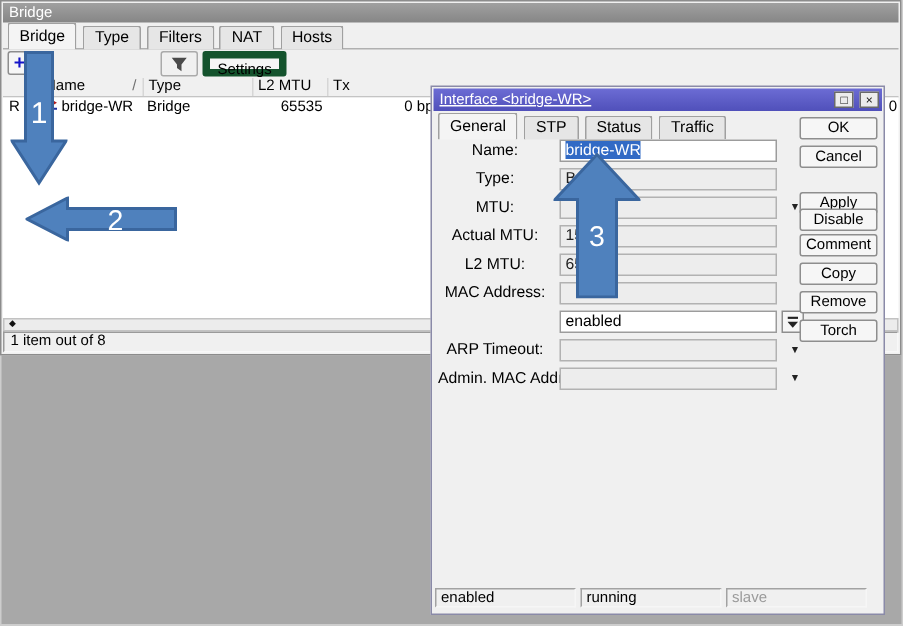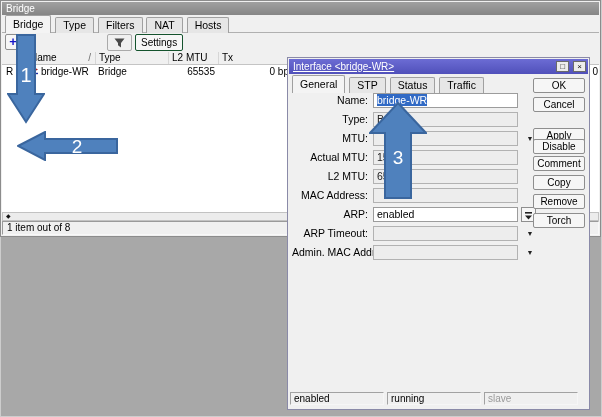--- a/index.html
+++ b/index.html
@@ -28,21 +28,21 @@
     border:1px solid #a0a0a0; border-bottom:none; border-radius:2px 2px 0 0;
     background:#e6e6e6; margin-right:1px; margin-top:1px; vertical-align:bottom;
   }
   .tab.active { background:#f4f4f4; height:18px; line-height:17px; margin-top:0; position:relative; z-index:2; }
   .btn-add { position:absolute; left:4px; top:33px; width:16px; height:16px;
     background:#f6f6f6; border:1px solid #8e8e8e; border-radius:2px;
     color:#1414c8; font-weight:bold; font-size:13px; line-height:13px; text-align:center; }
   .btn-filter { position:absolute; left:106px; top:33px; width:25px; height:17px;
     background:#f0f0f0; border:1px solid #aaa; border-radius:2px; text-align:center; padding-top:3px; }
   .btn-settings { position:absolute; left:134px; top:33px; height:17px;
-    background:#f6f6f6; border:1px solid #14532d; border-radius:2px;
+    background:#f6f6f6; border:5px solid #14532d; border-radius:2px;
     font-size:10px; line-height:15px; padding:0 5px; }
   .tbl-header { position:absolute; left:1px; top:51px; right:1px; height:13px;
     background:#f0f0f0; border-bottom:1px solid #c4c4c4; font-size:10px; }
   .tbl-header > div { position:absolute; top:0; height:12px; line-height:12px; overflow:hidden; white-space:nowrap; }
   .hc { border-left:1px solid #d6d6d6; padding-left:3px; }
   .h-flag { left:0; width:24px; }
   .h-name { left:24px; width:69px; }
   .h-type { left:93px; width:77px; }
   .h-l2mtu { left:166px; width:46px; }
   .h-tx { left:216px; right:0; }
@@ -66,21 +66,21 @@
   .dialog { position:absolute; left:287px; top:57px; width:303px; height:353px;
     background:#f0f0f0; border:1px solid #8a8aa8; z-index:10; }
   .dlg-title { position:absolute; left:1px; top:1px; right:1px; height:15px;
     background:linear-gradient(#6c6cd4,#5050ba); color:#fff; font-size:10px;
     line-height:15px; padding-left:4px;text-decoration:underline; }
   .dlg-tbtns { position:absolute; right:2px; top:2px; }
   .tb-btn { display:inline-block; width:13px; height:11px; background:#ececec;
     border:1px solid #6a6a6a; font-size:8px; line-height:9px; text-align:center;
     color:#111; margin-left:1px; vertical-align:top; }
   .dlg-tabs { position:absolute; left:4px; top:17px; height:17px; }
-  .fld-label { position:absolute; left:4px; width:76px; height:15px; text-align:right; line-height:14px; white-space:nowrap; }
+  .fld-label { position:absolute; left:4px; width:76px; height:15px; text-align:center; line-height:14px; white-space:nowrap; }
   .fld { position:absolute; left:85px; width:145px; height:15px; line-height:13px;
     padding:0 3px; border:1px solid #9c9c9c; background:#fff; overflow:hidden; white-space:nowrap; }
   .fld.dis { background:#ededed; border-color:#b2b2b2; color:#222; }
   .dd-arrow { position:absolute; left:236px; width:12px; height:15px;
     font-size:7px; line-height:15px; text-align:center; color:#222; }
   .combo-btn { position:absolute; left:233px; width:15px; height:15px;
     border:1px solid #8e8e8e; background:#f6f6f6; text-align:center; padding-top:2px; }
   .dlg-btn { position:absolute; left:245px; width:52px; height:15px;
     background:#f6f6f6; border:1px solid #8e8e8e; border-radius:2px;
     font-family:"Liberation Sans",sans-serif; font-size:10px; line-height:12px; text-align:center; }
@@ -177,21 +177,20 @@
 
   <div class="fld-label" style="top:92px">Actual MTU:</div>
   <div class="fld dis" style="top:92px">1500</div>
 
   <div class="fld-label" style="top:111px">L2 MTU:</div>
   <div class="fld dis" style="top:111px">65535</div>
 
   <div class="fld-label" style="top:130px">MAC Address:</div>
   <div class="fld dis" style="top:130px"></div>
 
-  <div class="fld-label" style="top:149px">ARP:</div>
   <div class="fld" style="top:149px">enabled</div>
   <div class="combo-btn" style="top:149px">
     <svg width="7" height="8">
         <rect x="0" y="0" width="7" height="1.6" fill="#222"></rect>
         <path d="M0 3.5 h7 l-3.5 4 z" fill="#222"></path>
       </svg>
   </div>
 
   <div class="fld-label" style="top:168px">ARP Timeout:</div>
   <div class="fld dis" style="top:168px"></div>

